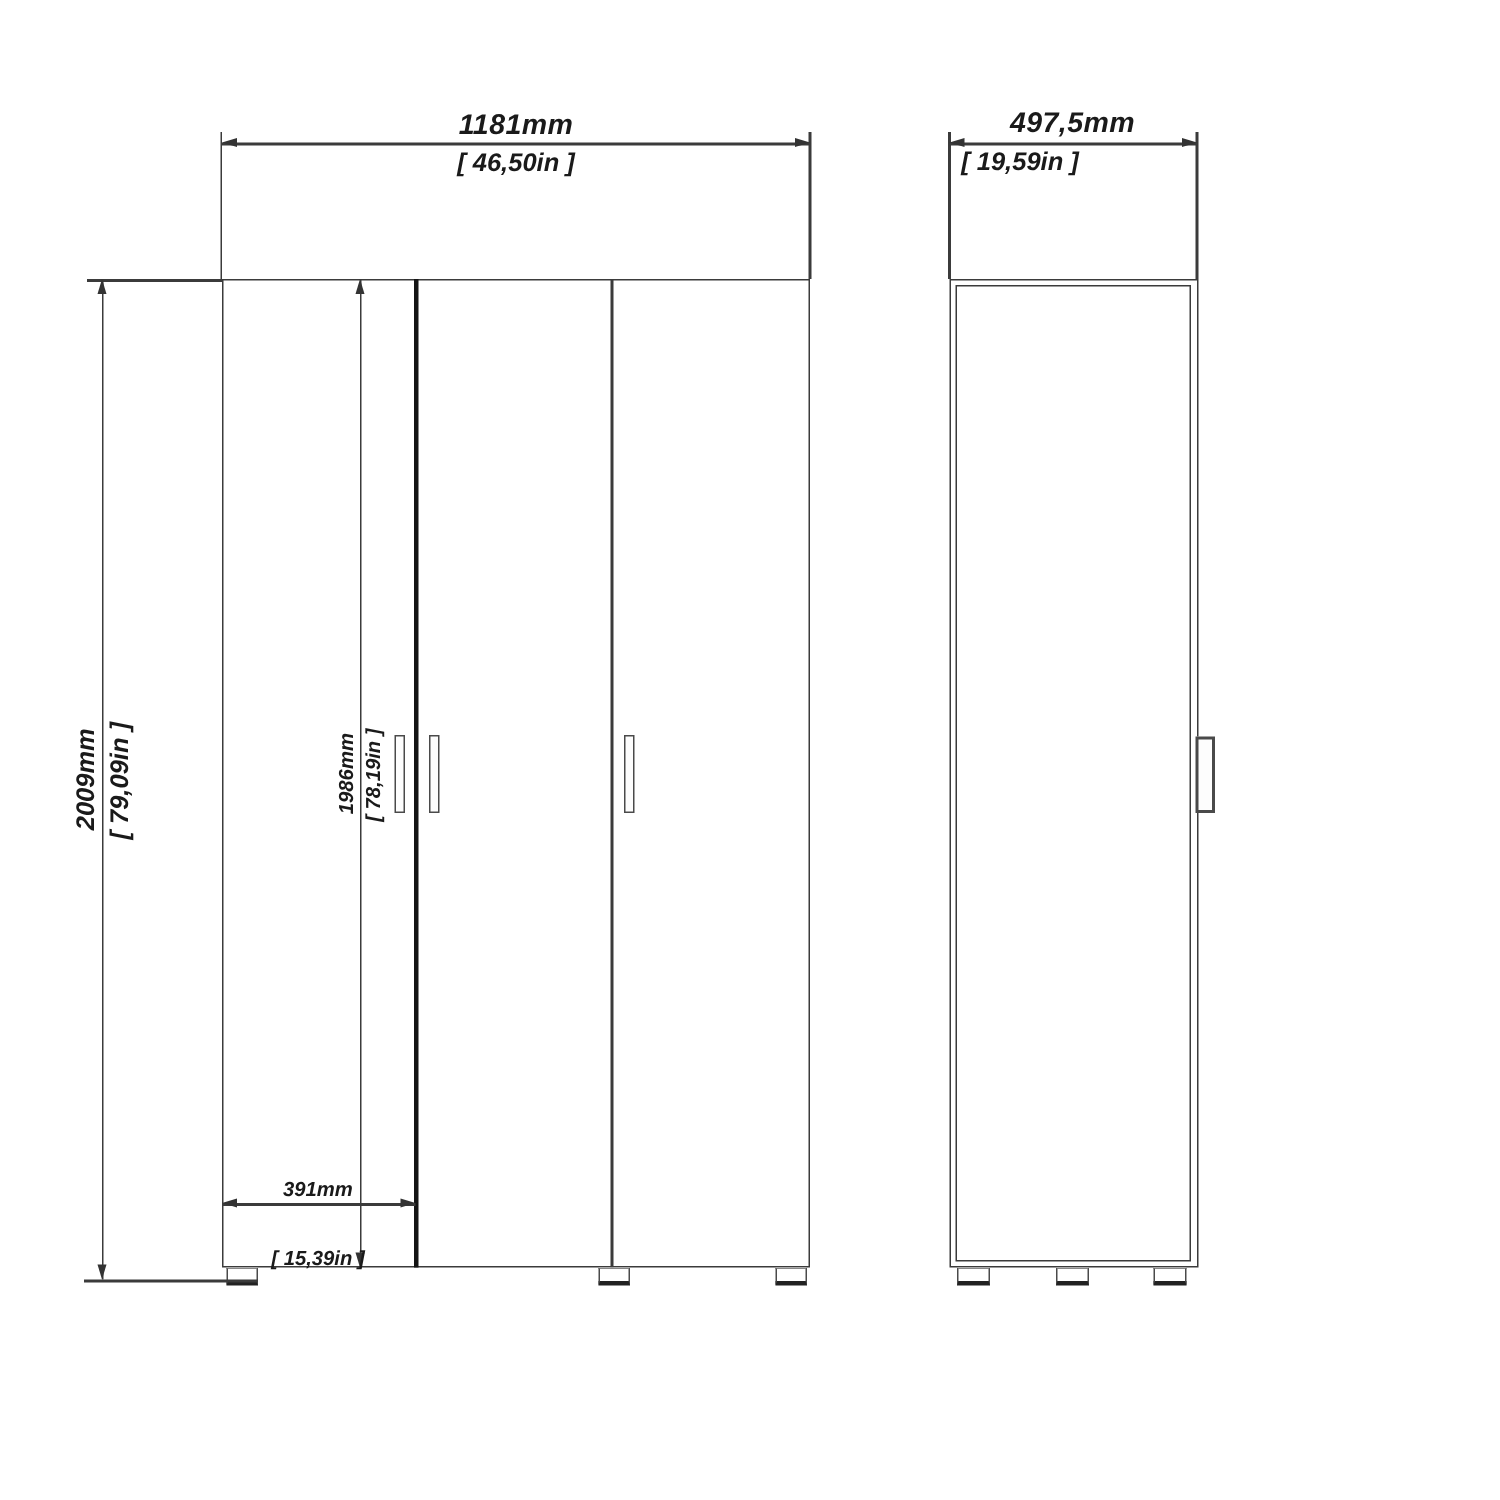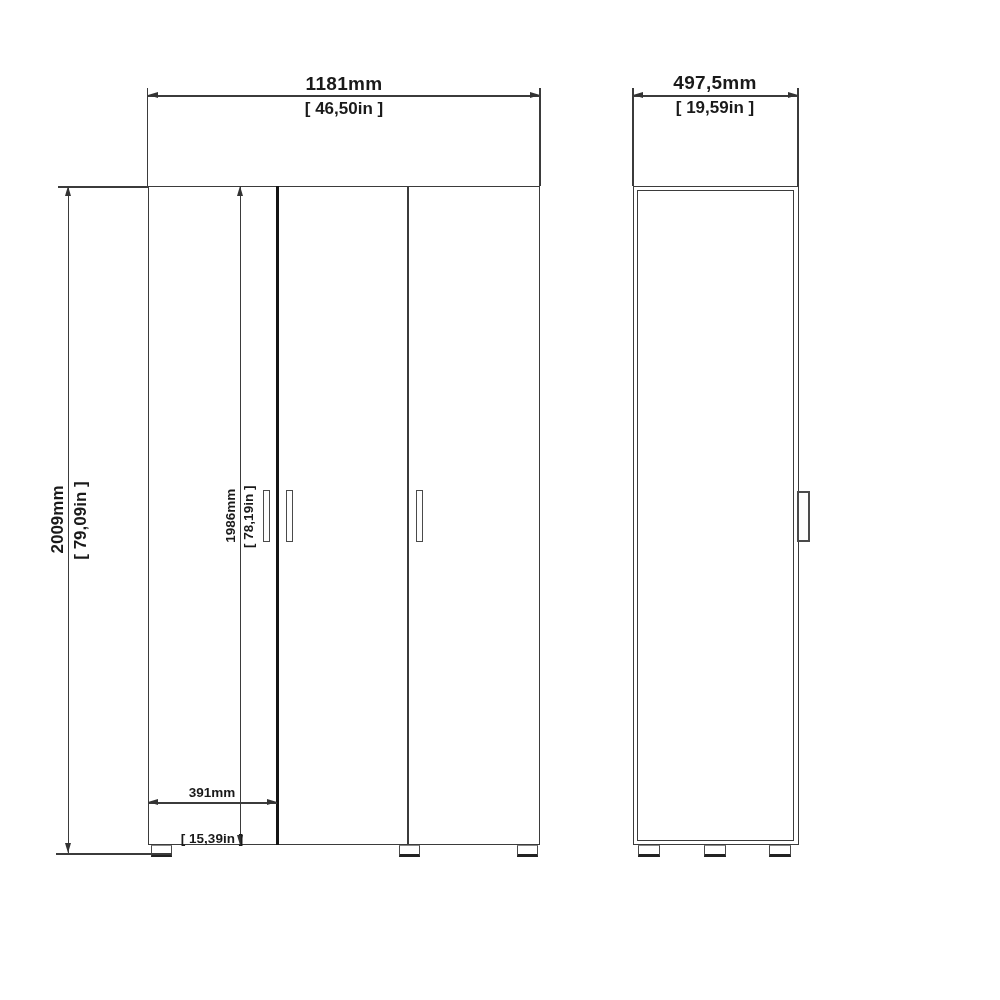--- a/index.html
+++ b/index.html
@@ -1,19 +1,19 @@
 <!DOCTYPE html>
 <html><head>
 <meta charset="utf-8">
 <style>
   html,body{margin:0;padding:0;background:#fff;}
   #canvas{
     position:relative;width:1000px;height:1000px;background:#ffffff;
     font-family:"Liberation Sans","DejaVu Sans",sans-serif;
-    color:#1a1a1a;overflow:hidden;
+    color:#1a1a1a;overflow:hidden;font-style:italic;
   }
   .line{position:absolute;background:#3b3b3b;}
   .hline{height:1.5px;}
   .vline{width:1.5px;}
   .outline{position:absolute;border:1.5px solid #3b3b3b;background:#ffffff;box-sizing:border-box;}
   .thickline{position:absolute;background:#141414;}
   .handle{position:absolute;border:1.5px solid #4a4a4a;background:#fdfdfd;box-sizing:border-box;}
   .foot{position:absolute;border-left:1.5px solid #4a4a4a;border-right:1.5px solid #4a4a4a;
         border-bottom:3px solid #222;border-top:1px solid #888;background:#fff;box-sizing:border-box;}
   .dimlabel{position:absolute;font-weight:bold;text-align:center;white-space:nowrap;line-height:1;}
@@ -98,16 +98,16 @@
     <div class="foot" style="left:769px;top:845px;width:22px;height:12px;"></div>
   </div>
 
   <div>
     <div class="line vline" style="left:632px;top:88px;height:98px;"></div>
     <div class="line vline" style="left:797px;top:88px;height:98px;"></div>
     <div class="line hline" style="left:633px;top:95px;width:165px;"></div>
     <div class="arr arr-left" style="left:633px;top:92px;"></div>
     <div class="arr arr-right" style="left:788px;top:92px;"></div>
     <div class="dimlabel big" style="left:635px;top:73px;width:160px;">497,5mm</div>
-    <div class="dimlabel med" style="left:635px;top:99px;width:160px;">[ 19,59in ]</div>
+    <div class="dimlabel med" style="left:600px;top:99px;width:160px;">[ 19,59in ]</div>
   </div>
 
 </div>
 
 </body></html>

